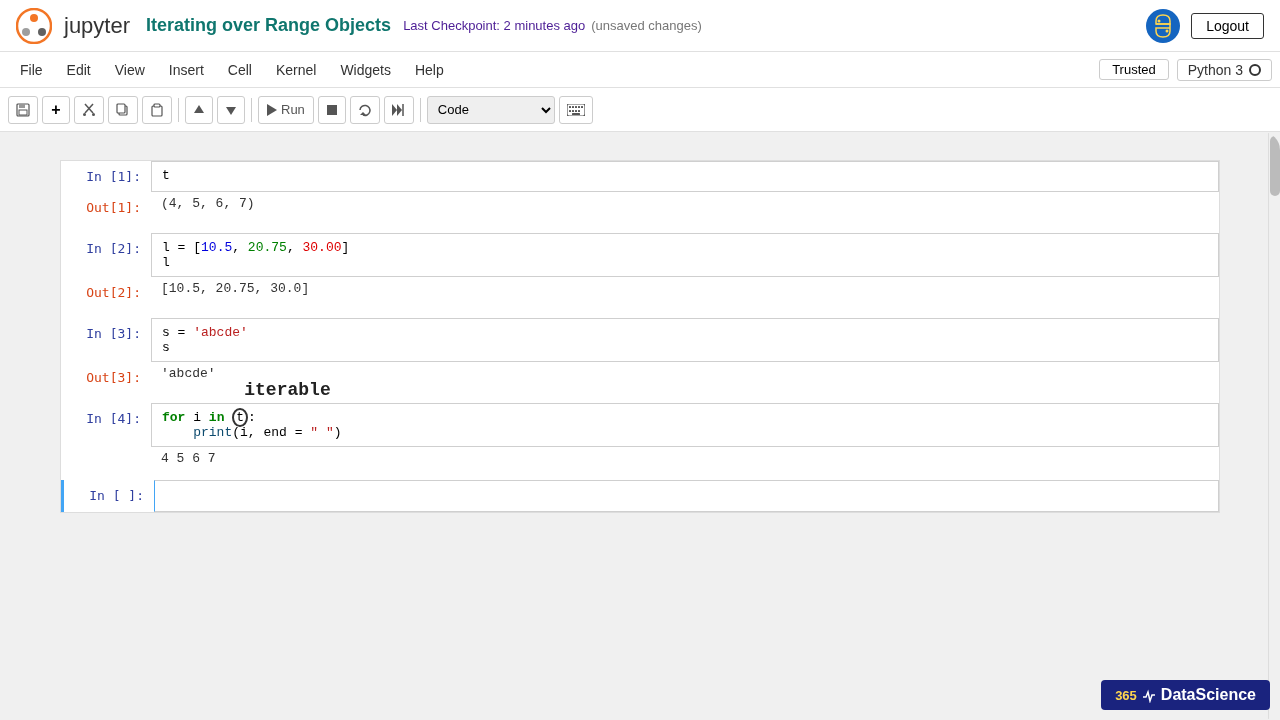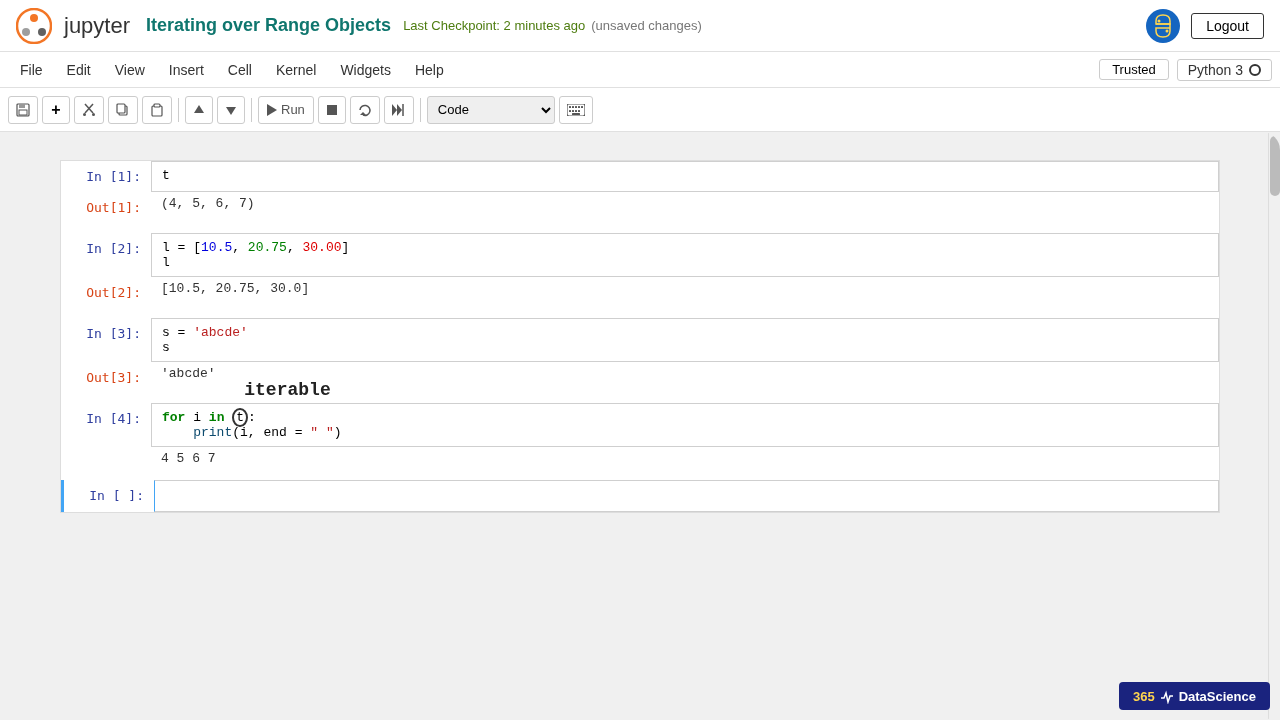--- a/index.html
+++ b/index.html
@@ -232,21 +232,21 @@
     <svg class="jupyter-icon" viewBox="0 0 36 36">
       <ellipse cx="18" cy="18" rx="17" ry="17" fill="none" stroke="#F37626" stroke-width="2.5"></ellipse>
       <ellipse cx="18" cy="10" rx="4" ry="4" fill="#F37626"></ellipse>
       <ellipse cx="10" cy="24" rx="4" ry="4" fill="#9E9E9E"></ellipse>
       <ellipse cx="26" cy="24" rx="4" ry="4" fill="#616161"></ellipse>
     </svg>
     <span style="font-size:22px; font-weight:300; color:#333;">jupyter</span>
   </div>
   <div style="flex:1; display:flex; align-items:center;">
     <span style="font-size:18px; font-weight:600; color:#0f766e;">Iterating over Range Objects</span>
-    <span style="font-size:13px; color:#4d7c0f; margin-left:12px;">Last Checkpoint: 2 minutes ago</span>
+    <span style="font-size:13px; color:#4c1d95; margin-left:12px;">Last Checkpoint: 2 minutes ago</span>
     <span style="font-size:13px; color:#777; margin-left:6px;">(unsaved changes)</span>
   </div>
   <div id="header-right">
 
     <svg class="python-logo" viewBox="0 0 36 36">
       <circle cx="18" cy="18" r="17" fill="#1565C0"></circle>
       <path d="M18 7 C13 7 11 9 11 13 L11 16 L25 16 L25 20 L11 20 L11 23 C11 27 13 29 18 29 C23 29 25 27 25 23 L25 20" fill="none" stroke="#FFD54F" stroke-width="1.5"></path>
       <circle cx="14" cy="13" r="1.5" fill="#FFD54F"></circle>
       <circle cx="22" cy="23" r="1.5" fill="#FFD54F"></circle>
       <path d="M18 7 C23 7 25 9 25 13 L25 16 L11 16" fill="none" stroke="#FFD54F" stroke-width="1.5"></path>
@@ -453,14 +453,14 @@
   <div style="position:absolute; right:0; top:0; width:12px; height:100%; background:#f0f0f0; border-left:1px solid #ddd;">
     <div style="width:10px; height:60px; background:#bbb; border-radius:5px; margin: 4px auto;"></div>
   </div>
 </div>
 
 <div id="watermark">
   <span style="color:#FFD54F;">365</span>
   <svg width="16" height="16" viewBox="0 0 16 16">
     <path d="M2 10 L5 10 L7 5 L9 14 L11 8 L14 8" fill="none" stroke="#fff" stroke-width="1.5"></path>
   </svg>
-  <span style="color:#fff; font-size:13px;">DataScience</span>
+  <span style="color:#fff; font-size:16px;">DataScience</span>
 </div>
 
 </body></html>

